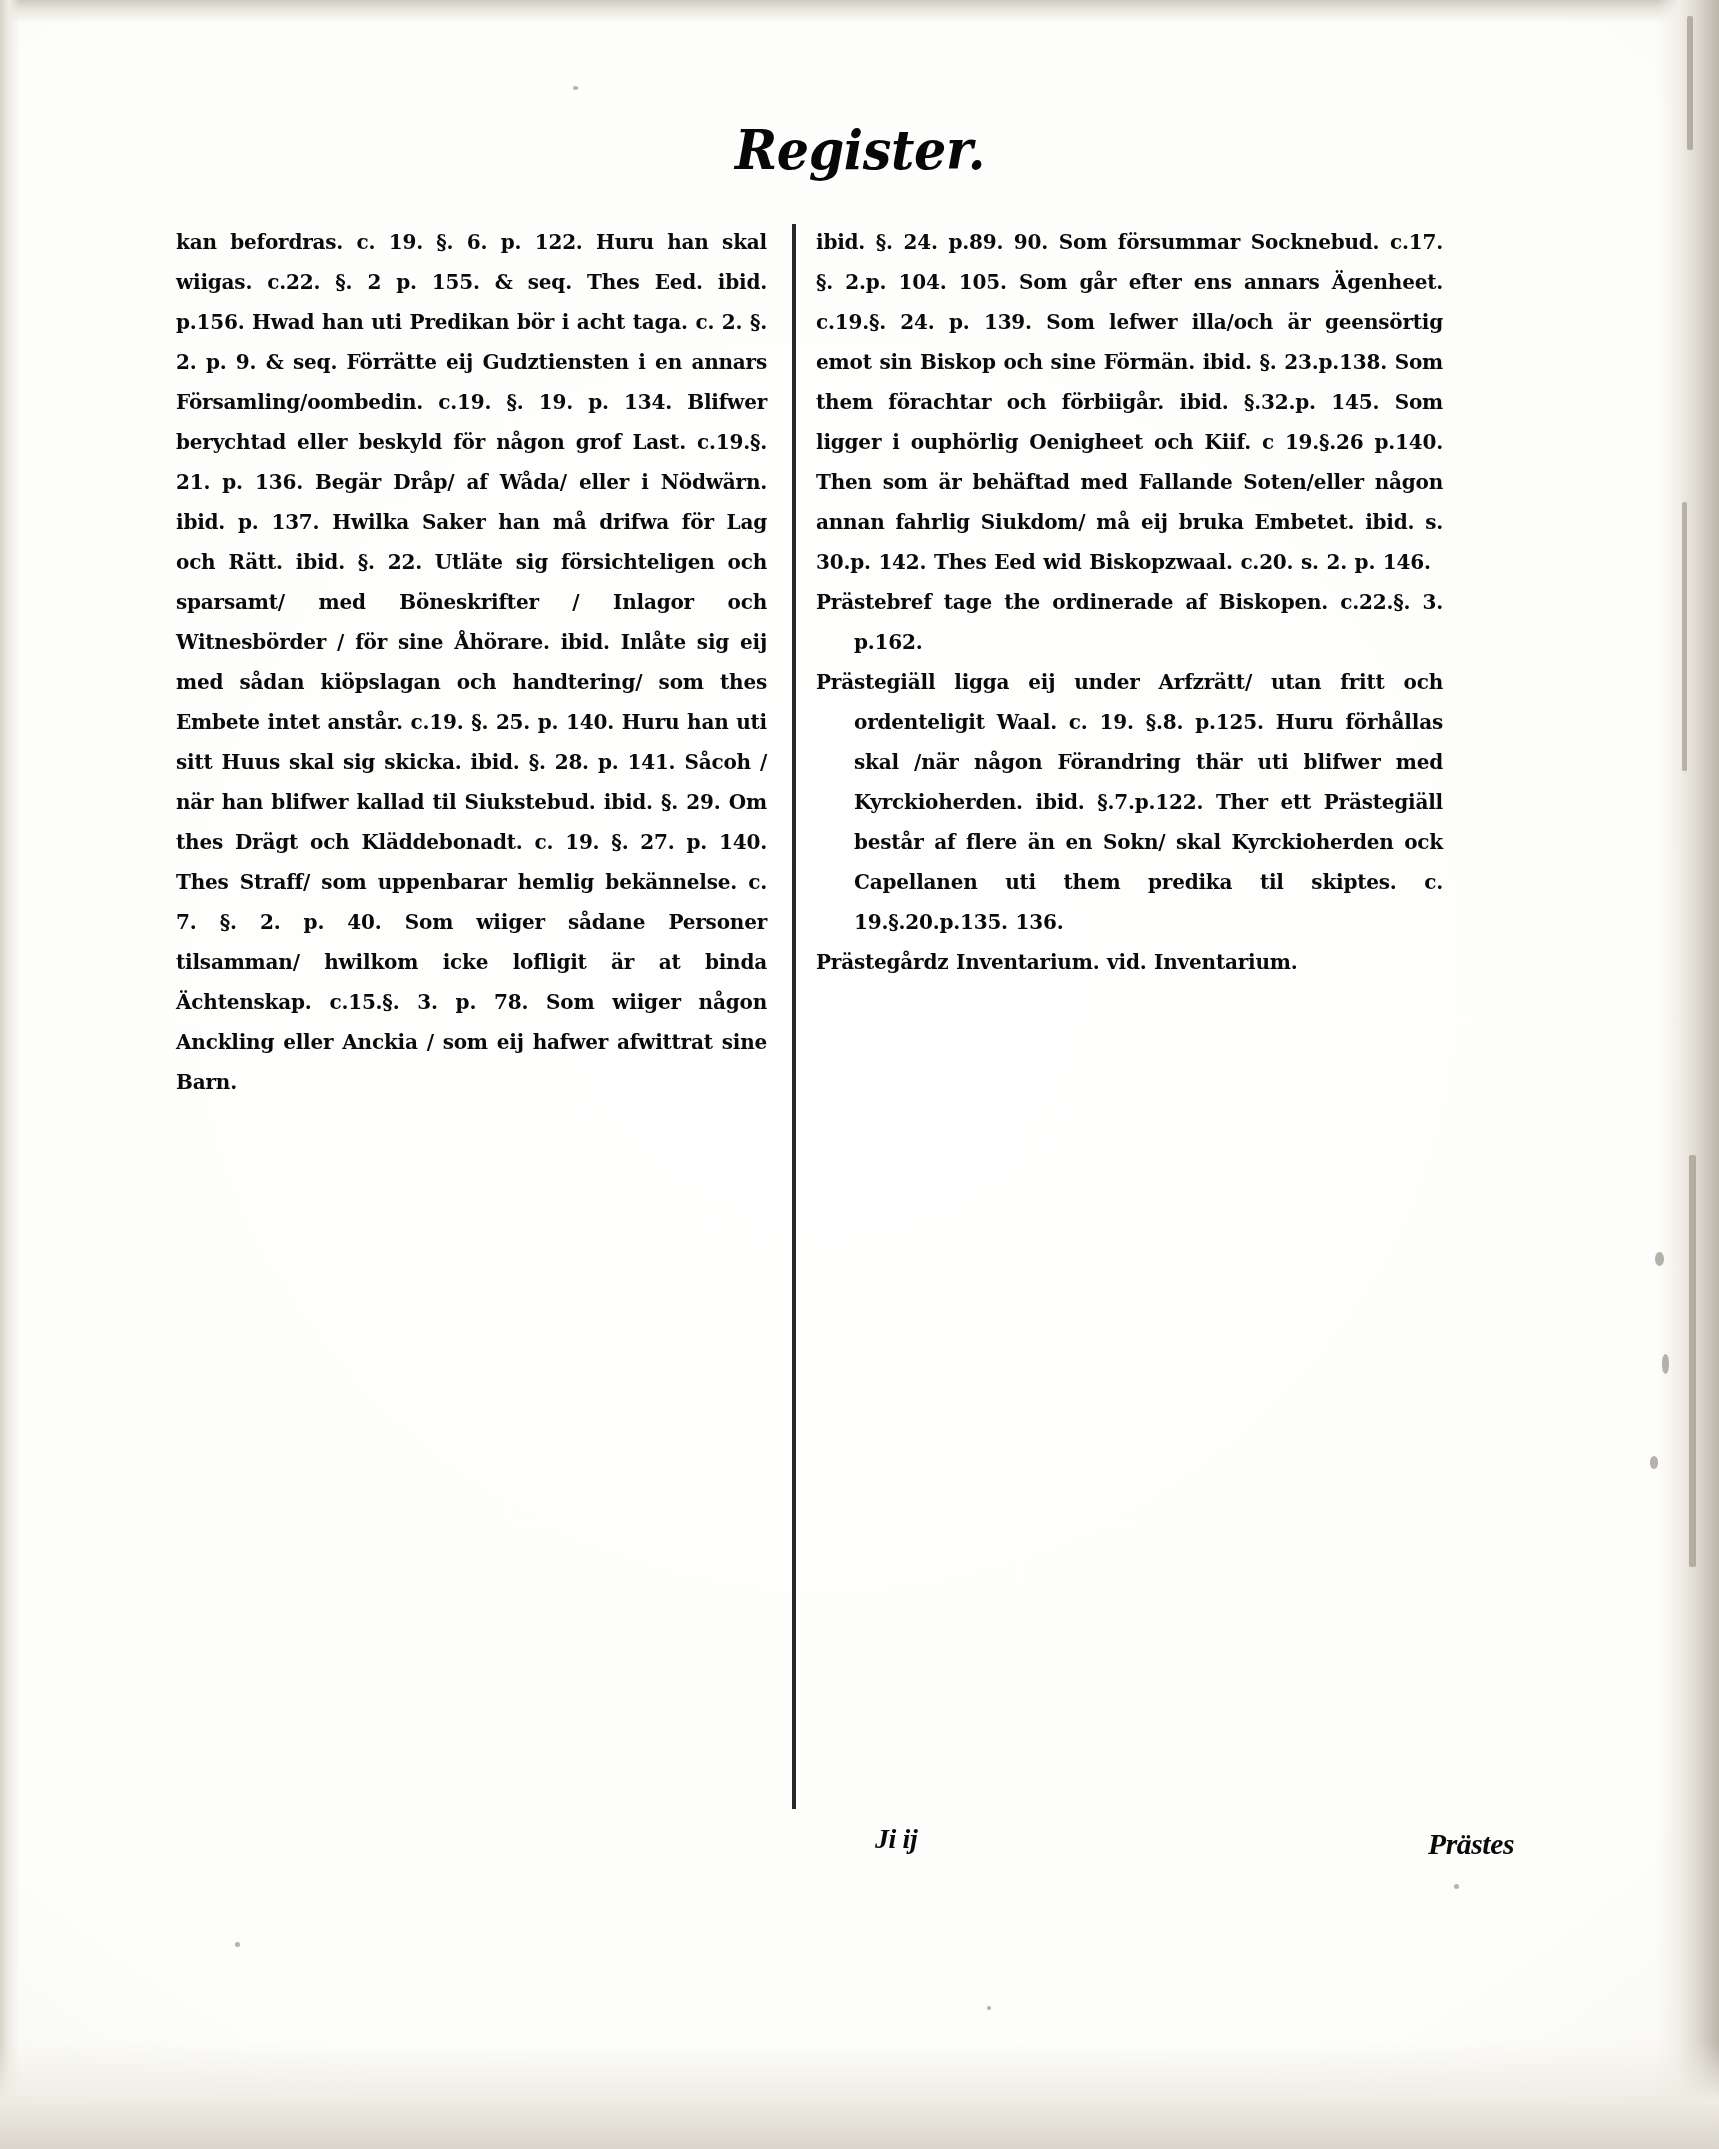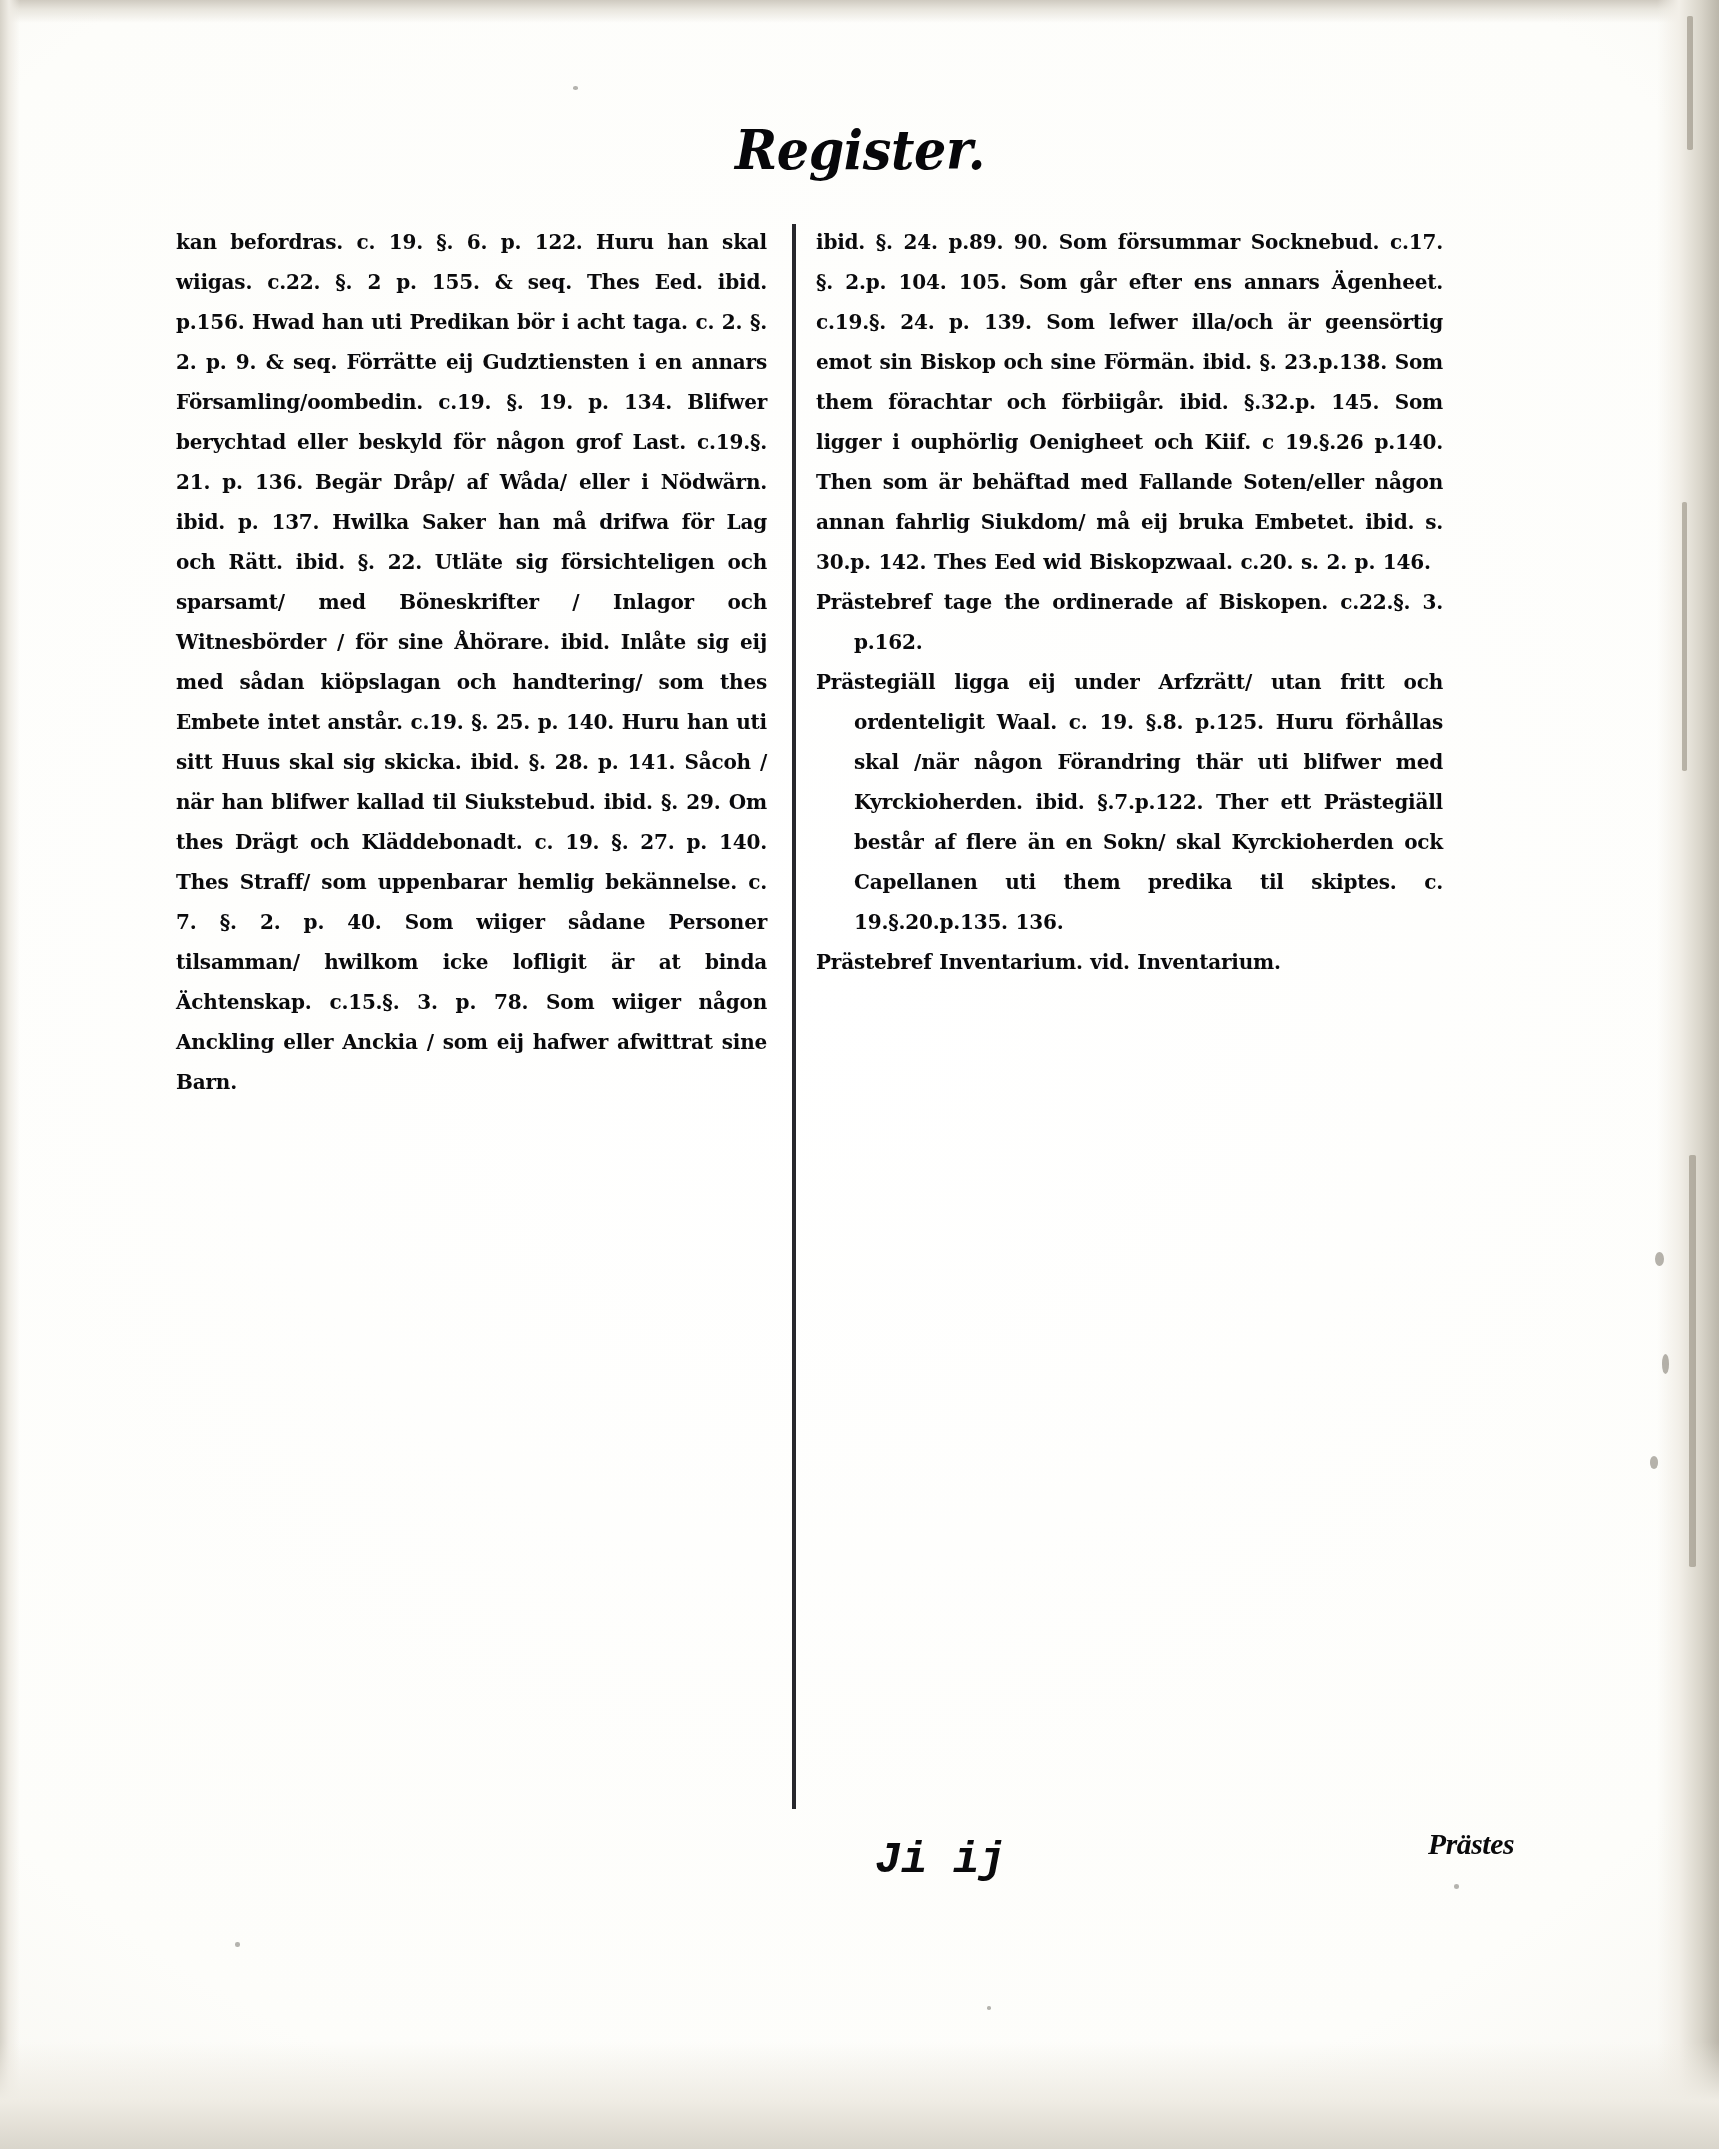--- a/index.html
+++ b/index.html
@@ -128,25 +128,25 @@
   .footline {
     position: absolute;
     left: 176px;
     right: 206px;
     top: 1823px;
     height: 54px;
   }
   .signature {
     position: absolute;
     left: 699px;
-    top: 12px;
-    font-size: 44px;
+    top: 0;
+    font-size: 28px;
     font-weight: 700;
     font-style: italic;
-    font-family: Liberation Mono, monospace;
+    font-family: Liberation Serif, serif;
     color: #0a0a0c;
   }
   .catchword {
     position: absolute;
     right: 0;
     top: 5.4px;
     font-size: 29.6px;
     font-weight: 700;
     font-style: italic;
     font-family: Liberation Serif, serif;
@@ -188,21 +188,21 @@
     <div class="col-rule"></div>
 
     <div class="col col-left">
       <p class="entry">kan befordras.  c. 19. §. 6. p. 122. Huru han skal  wiigas. c.22. §. 2 p. 155. &amp; seq. Thes Eed. ibid. p.156. Hwad han uti Predikan bör i acht taga.  c. 2. §. 2. p. 9. &amp; seq. Förrätte  eij Gudztiensten i en annars Församling/oombedin. c.19. §. 19. p. 134.   Blifwer berychtad eller beskyld för någon grof Last. c.19.§. 21. p. 136.  Begär Dråp/ af Wåda/ eller i Nödwärn.  ibid. p. 137.  Hwilka Saker han må drifwa för Lag och Rätt.  ibid.  §. 22. Utläte sig försichteligen och sparsamt/ med Böneskrifter / Inlagor och Witnesbörder / för sine Åhörare. ibid.  Inlåte sig eij med sådan kiöpslagan och handtering/ som thes Embete intet anstår. c.19. §. 25. p. 140.   Huru han uti sitt Huus skal sig skicka.  ibid.  §. 28. p. 141.    Såcoh / när han blifwer kallad til Siukstebud.   ibid.  §. 29. Om thes Drägt och Kläddebonadt. c. 19. §. 27. p. 140.   Thes Straff/ som uppenbarar hemlig bekännelse. c. 7. §. 2. p. 40.  Som wiiger sådane Personer tilsamman/ hwilkom icke lofligit är at binda Ächtenskap. c.15.§. 3. p. 78.   Som wiiger någon Anckling eller Anckia / som eij hafwer afwittrat sine Barn.</p>
     </div>
 
     <div class="col col-right">
       <p class="entry">ibid. §. 24. p.89. 90.   Som försummar Socknebud.  c.17.  §.  2.p. 104. 105.    Som går efter ens annars Ägenheet.  c.19.§. 24.  p. 139. Som lefwer illa/och är geensörtig emot sin Biskop och sine Förmän. ibid. §.  23.p.138.  Som them förachtar och förbiigår. ibid. §.32.p. 145. Som ligger i ouphörlig Oenigheet och Kiif.  c 19.§.26  p.140. Then som är behäftad med Fallande Soten/eller någon annan fahrlig Siukdom/ må eij bruka Embetet. ibid. s. 30.p. 142. Thes Eed wid Biskopzwaal.  c.20. s. 2. p. 146.</p>
       <p class="entry hang">Prästebref tage the ordinerade af Biskopen. c.22.§. 3. p.162.</p>
       <p class="entry hang">Prästegiäll ligga eij under Arfzrätt/ utan fritt och ordenteligit Waal. c. 19. §.8. p.125.  Huru förhållas skal /när någon Förandring thär uti blifwer med Kyrckioherden. ibid. §.7.p.122. Ther ett Prästegiäll består af flere än en Sokn/ skal Kyrckioherden ock Capellanen uti them predika til skiptes. c. 19.§.20.p.135. 136.</p>
-      <p class="entry hang">Prästebref Inventarium. vid. Inventarium.</p>
+      <p class="entry hang">Prästegårdz Inventarium. vid. Inventarium.</p>
     </div>
 
   </div>
 
   <div class="footline">
     <div class="signature fraktur">Ji ij</div>
     <div class="catchword fraktur">Prästes</div>
   </div>
 
   <div class="speck" style="left:235px;  top:1942px; width:4.5px;  height:4.5px;"></div>

